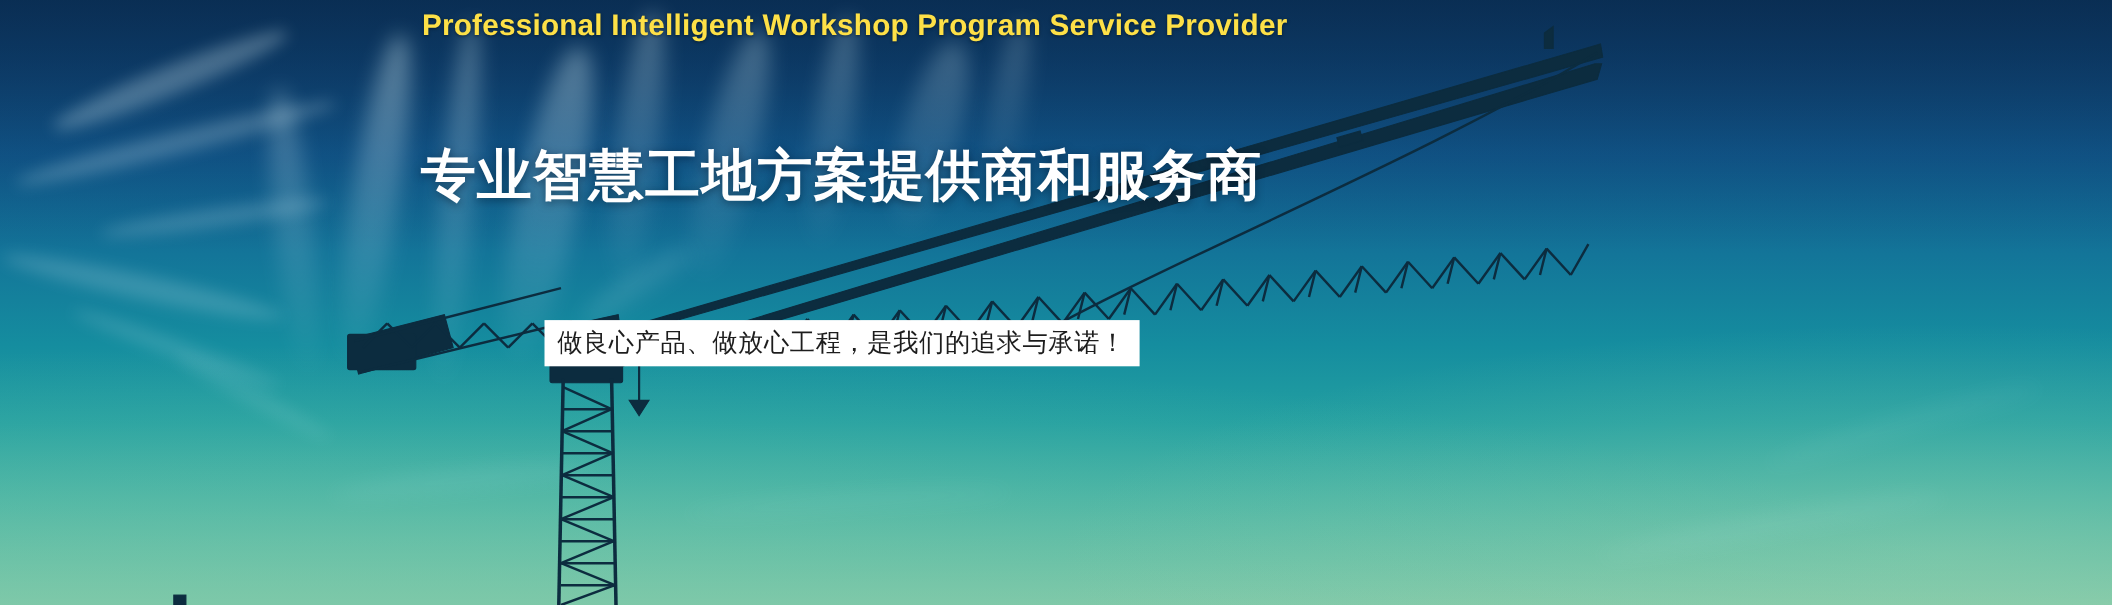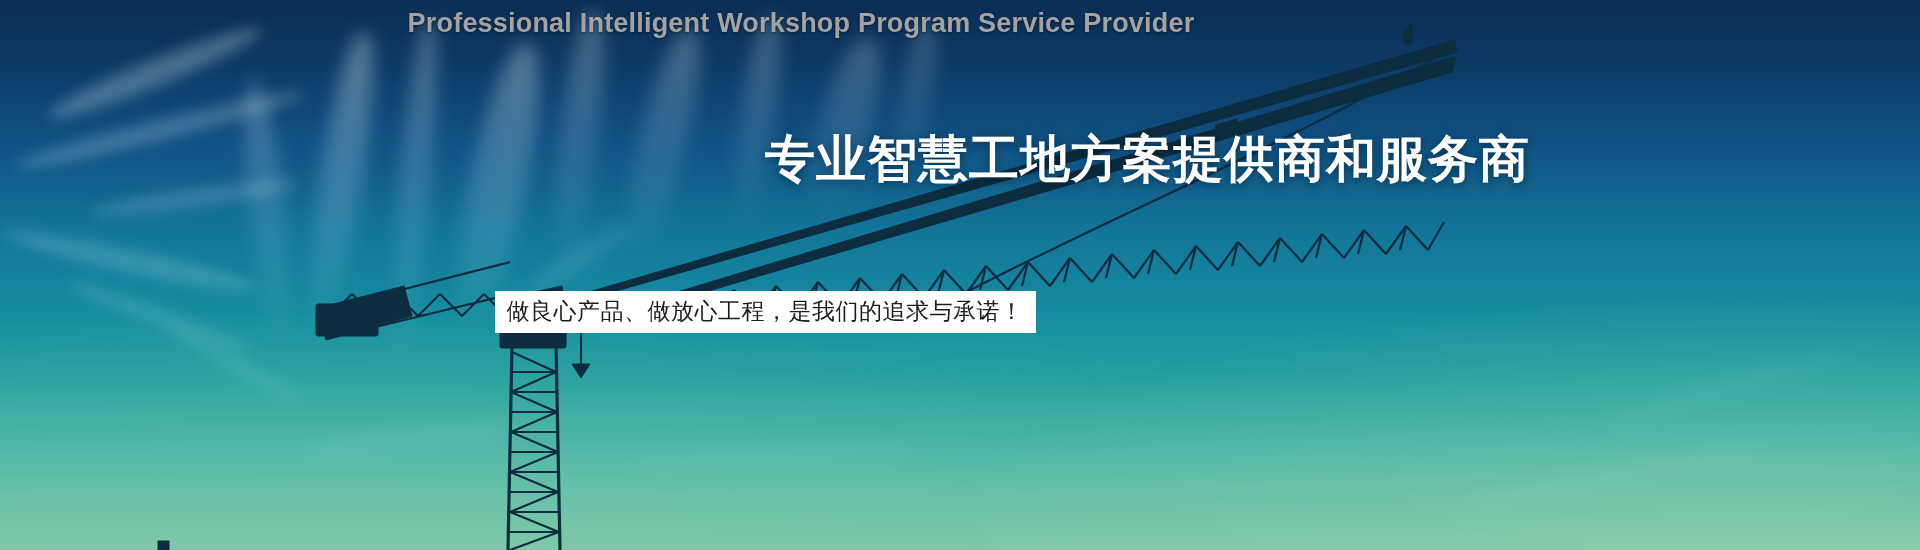--- a/index.html
+++ b/index.html
@@ -85,30 +85,29 @@
   
   .content{ position:absolute; inset:0; }
 
   .eyebrow{
     position:absolute;
     top:8px; left:0; width:1554px;
     text-align:center;
     font-size:27px;
     font-weight:bold;
     letter-spacing:.2px;
-    color:#a3a3a3;
+    color:#fde047;
     text-shadow:0 1px 3px rgba(0,0,0,.45);
     white-space:nowrap;
-    margin-left:24px;
   }
 
   .headline{
     position:absolute;
     top:126px; left:0; width:1530px;
-    text-align:right;
+    text-align:center;
     font-size:50px;
     font-weight:bold;
     letter-spacing:1px;
     color:#ffffff;
     text-shadow:0 2px 8px rgba(0,20,40,.50);
     white-space:nowrap;
   }
 
   .tagline-wrap{
     position:absolute;

